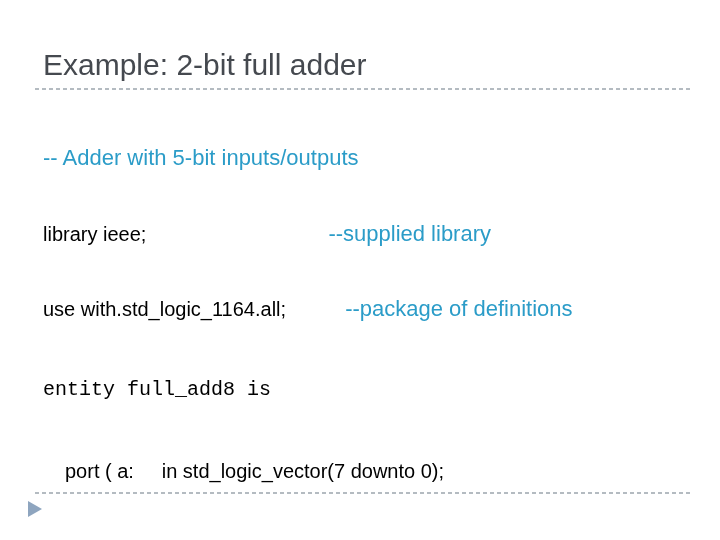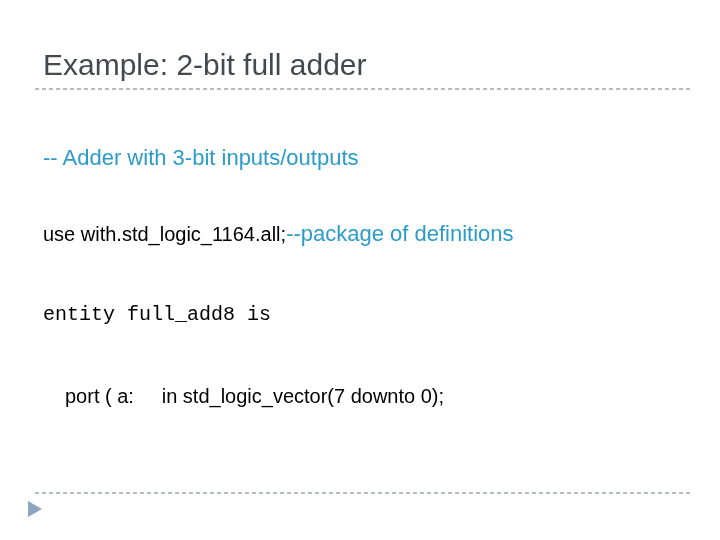--- a/index.html
+++ b/index.html
@@ -57,21 +57,21 @@
   .code-text {
     color: var(--code-black, #000000);
     line-height: 24px;
   }
   .comment {
     color: var(--comment-blue, #2b9cc8);
     font-size: 22px;
     line-height: 24px;
   }
   .cm2 { margin-left: 182px; }
-  .cm3 { }
+  .cm3 { margin-left: 59px; }
 
   .footer-arrow {
     position: absolute;
     left: 28px;
     top: 501px;
     width: 0;
     height: 0;
     border-top: 8px solid transparent;
     border-bottom: 8px solid transparent;
     border-left: 14px solid var(--arrow-blue-gray, #8ea5bf);
@@ -80,21 +80,22 @@
 </head>
 <body>
 
 <div class="slide">
 
   <h1 class="title">Example: 2-bit full adder</h1>
 
   <div class="rule rule-title"></div>
 
   <div class="code">
-    <div class="line l1"><span class="comment">-- Adder with 3-bit inputs/outputs</span></div>
+    <div class="line l1"><span class="comment">-- Adder with 5-bit inputs/outputs</span></div>
+    <div class="line l2"><span class="code-text">library ieee;</span><span class="comment cm2">--supplied library</span></div>
     <div class="line l3"><span class="code-text">use with.std_logic_1164.all;</span><span class="comment cm3">--package of definitions</span></div>
     <div class="line l4"><span class="code-text">entity full_add8 is</span></div>
     <div class="line l5"><span class="code-text">port ( a:     in std_logic_vector(7 downto 0);</span></div>
     
     
     
     
     
   </div>
 

